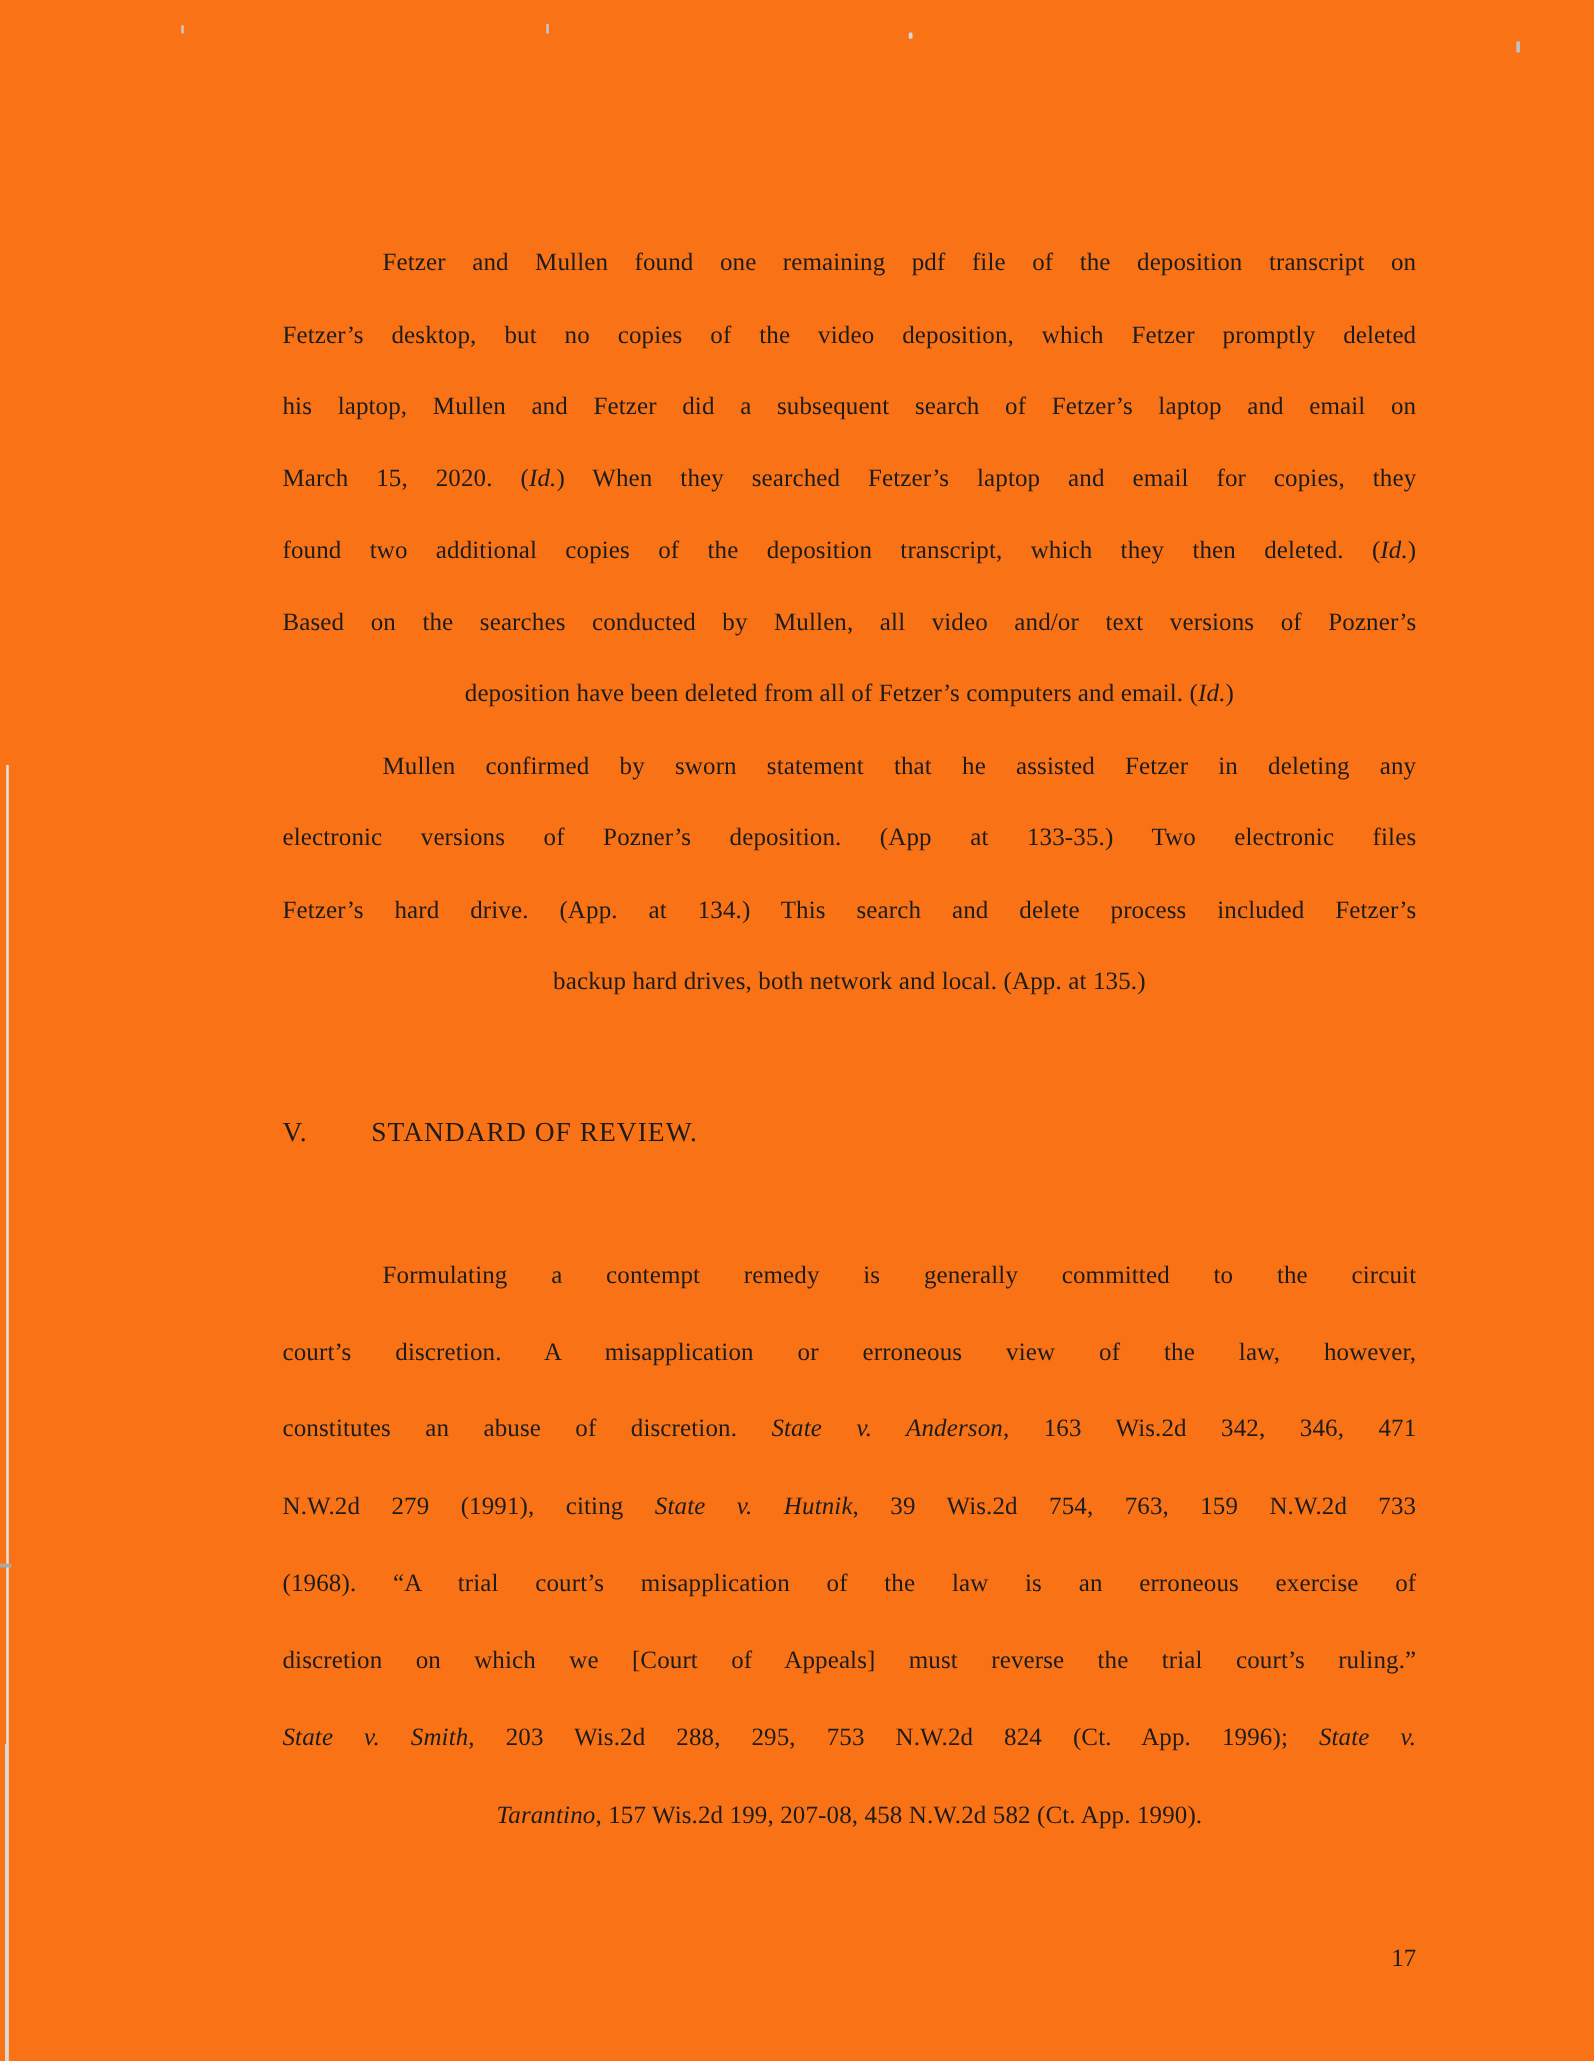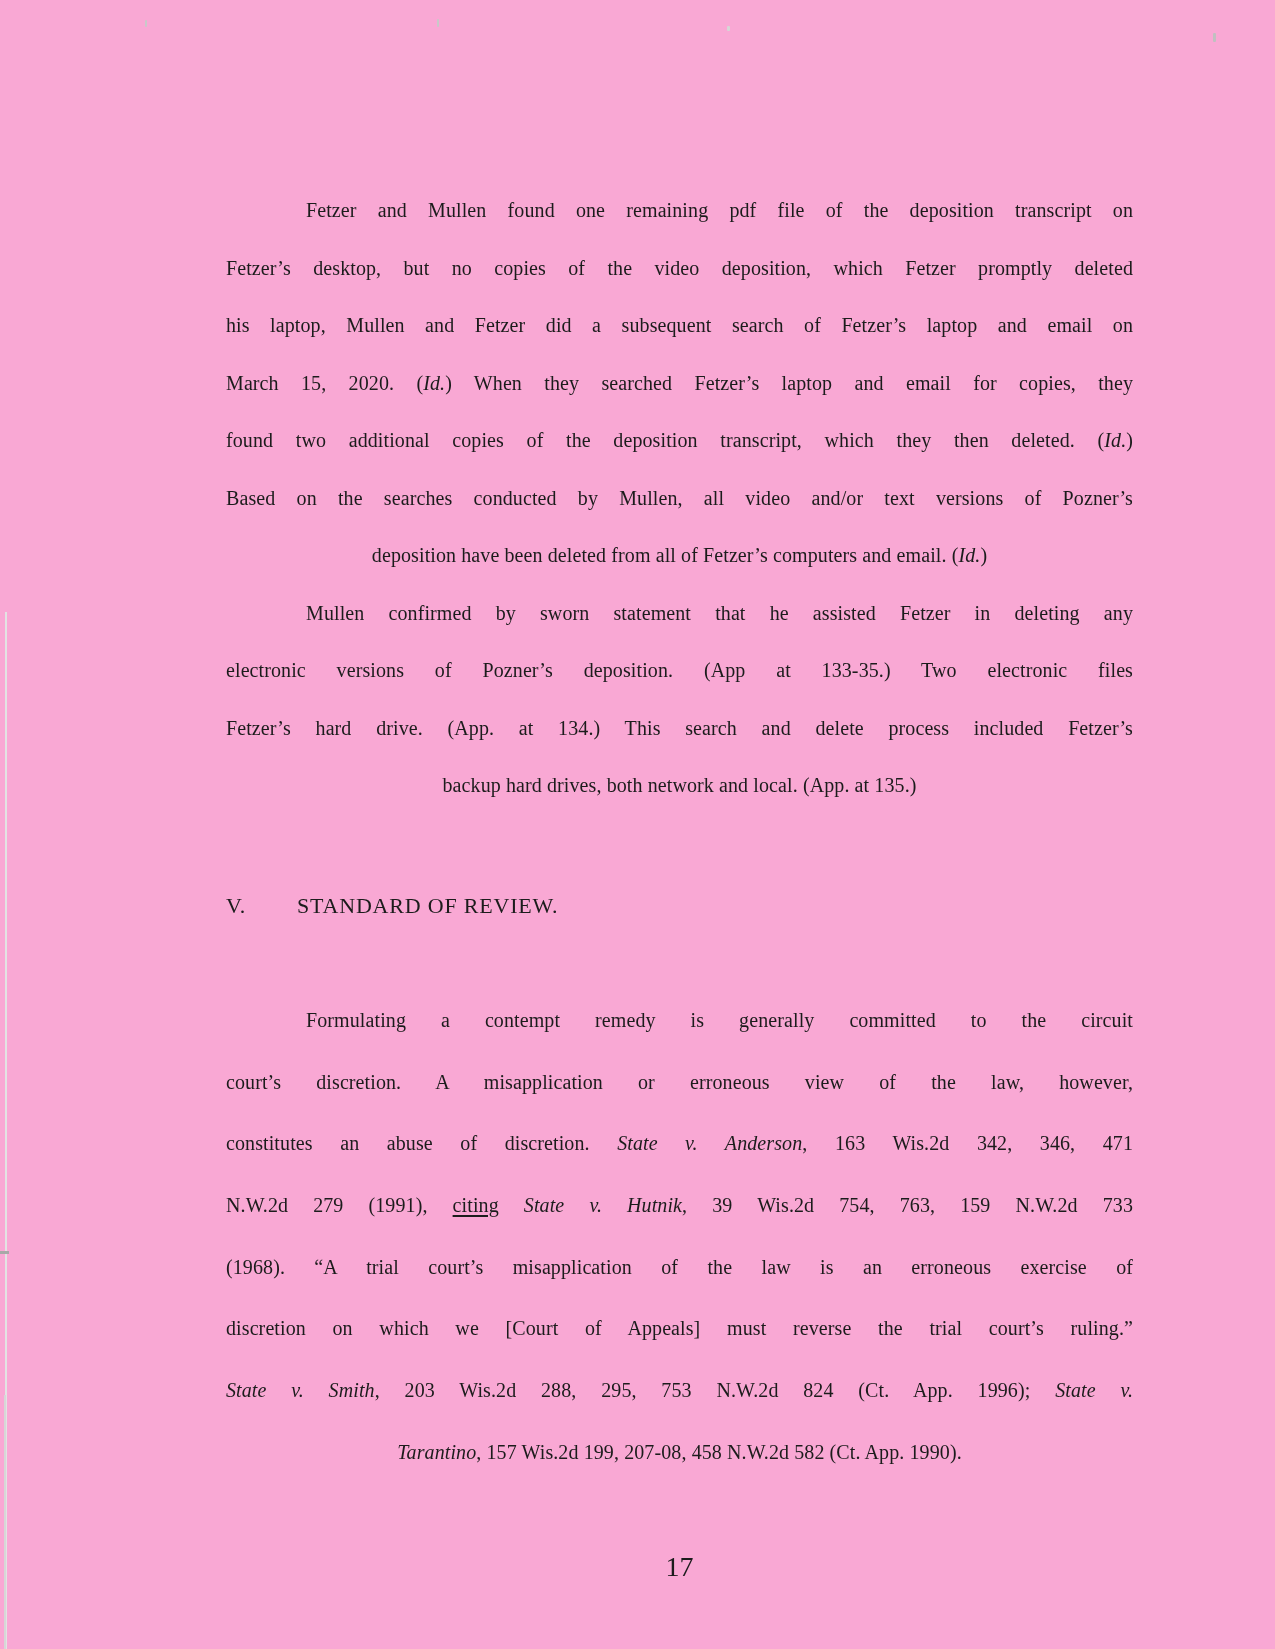--- a/index.html
+++ b/index.html
@@ -1,48 +1,48 @@
 <!DOCTYPE html>
 <html><head>
 <meta charset="utf-8">
 <style>
   html,body{margin:0;padding:0;background:#e8e8e8;}
   .page{
     position:relative;
     width:1275px;height:1649px;
-    background:#f9a8d4;
+    background:#f97316;
     overflow:hidden;
     font-family:"Liberation Serif","DejaVu Serif",serif;
     color:#1c1c1c;
   }
   .text-col{
     position:absolute;
     left:226px;width:907px;
     font-size:20px;
     letter-spacing:0.1px;
     line-height:26px;
   }
   .block-a{top:197px;}
   .block-a .line{height:57.5px;}
   .block-b{top:1007px;}
   .block-b .line{height:61.7px;}
   .line{overflow:visible;text-align:center;}
   .line.j{text-align:justify;text-align-last:justify;}
   .line.ind{text-indent:80px;}
   .it{font-style:italic;}
-  .un{text-decoration:underline;text-underline-offset:3px;margin-top:48px;}
+  .un{text-underline-offset:3px;margin-top:48px;}
   .heading{
     position:absolute;left:226px;top:893px;width:907px;
     font-weight:normal;font-size:22px;letter-spacing:0.8px;
     line-height:26px;
   }
   .heading .num{display:inline-block;width:71px;}
   .page-number{
     position:absolute;left:226px;top:1554px;width:907px;
-    text-align:center;font-size:28px;line-height:26px;
+    text-align:right;font-size:20px;line-height:26px;
   }
   
   .speck{position:absolute;background:#c9c9c9;border-radius:1px;}
   .edge-line{position:absolute;left:5px;top:612px;width:2px;height:1037px;background:#e3e3e3;}
   .edge-line-dark{position:absolute;left:4px;top:1395px;width:2px;height:254px;background:#d7d7d7;}
   .edge-dash{position:absolute;left:0px;top:1251px;width:9px;height:3px;background:#a8a8a8;}
 </style>
 </head>
 <body>
 

